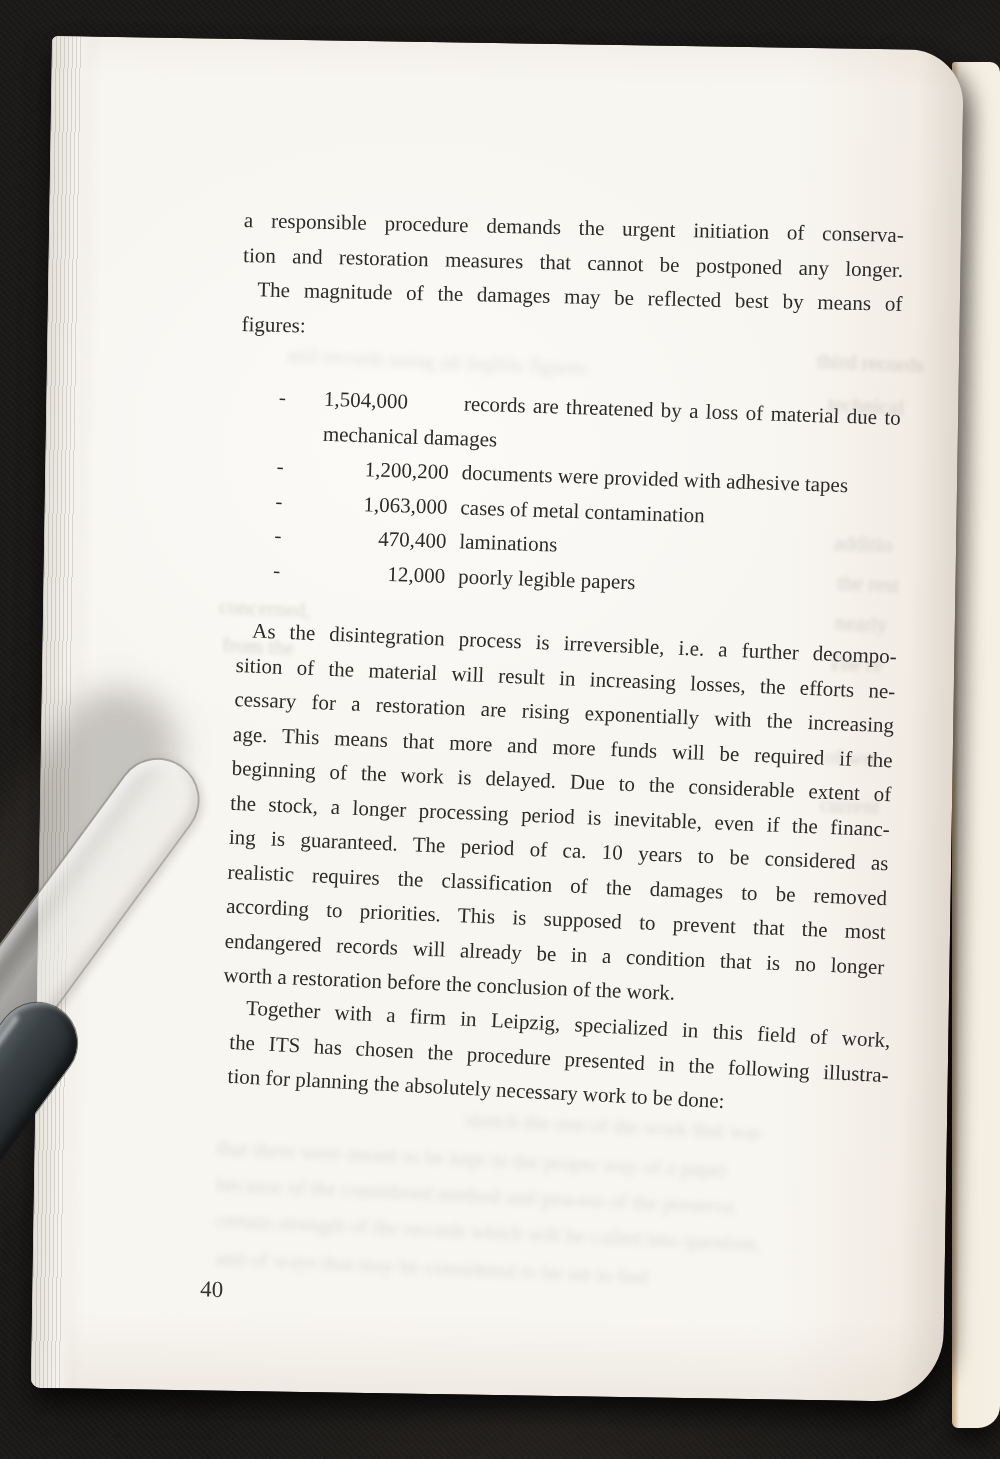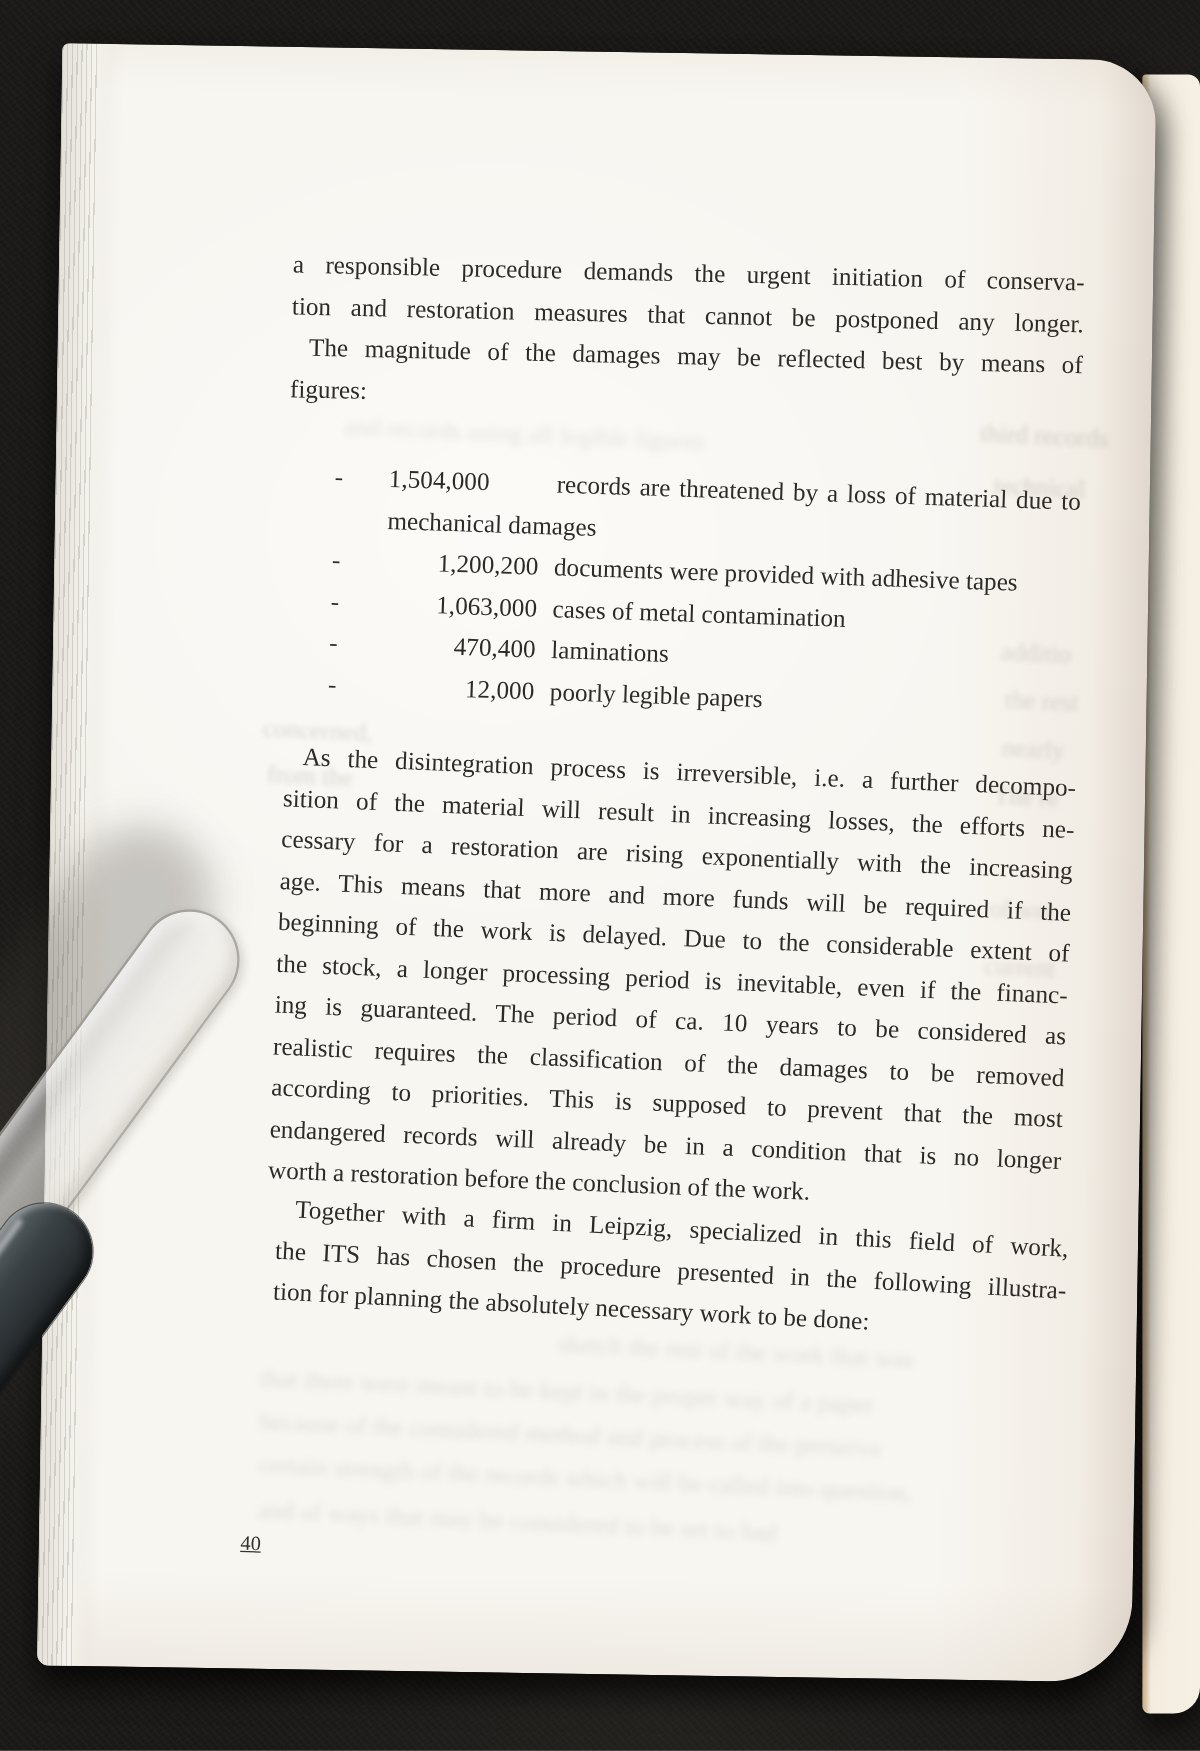--- a/index.html
+++ b/index.html
@@ -47,21 +47,21 @@
   .tline.last-left{text-align-last:left;}
   .tline.indent{text-indent:15px;}
   .rot1{top:164px;transform:rotate(.4deg);transform-origin:0 0;}
   .rot2{top:340px;transform:rotate(1deg);transform-origin:0 0;}
   .rot3{top:574px;transform:rotate(1.4deg);transform-origin:0 0;}
   .rot4{top:951px;transform:rotate(2deg);transform-origin:0 0;}
   .fig-row{position:relative;padding-left:83px;}
   .fig-row .dash{position:absolute;left:38px;top:0;}
   .fig-num{display:inline-block;width:127px;text-align:right;margin-right:13px;}
   .fig-just{text-align:justify;text-align-last:justify;}
-  .page-number{position:absolute;left:168px;top:1238px;font-size:17px;color:#34322e;transform:rotate(1deg);text-decoration:underline;}
+  .page-number{position:absolute;left:168px;top:1238px;font-size:23px;color:#34322e;transform:rotate(1deg);}
   .ghost{position:absolute;color:#7c7a70;font-size:21px;line-height:34px;pointer-events:none;}
   .tool-shadow{
     position:absolute;left:-60px;top:930px;width:360px;height:120px;
     transform:rotate(-53.7deg);transform-origin:0 50%;
     background:rgba(70,64,56,.28);border-radius:60px;filter:blur(16px);
   }
   .tool-blade{
     position:absolute;left:-46px;top:1035px;width:382px;height:80px;
     transform:rotate(-53.7deg);transform-origin:0 50%;
     background:linear-gradient(to bottom, rgba(255,255,255,.30) 0%, rgba(248,247,244,.62) 42%, rgba(228,225,218,.55) 100%);

